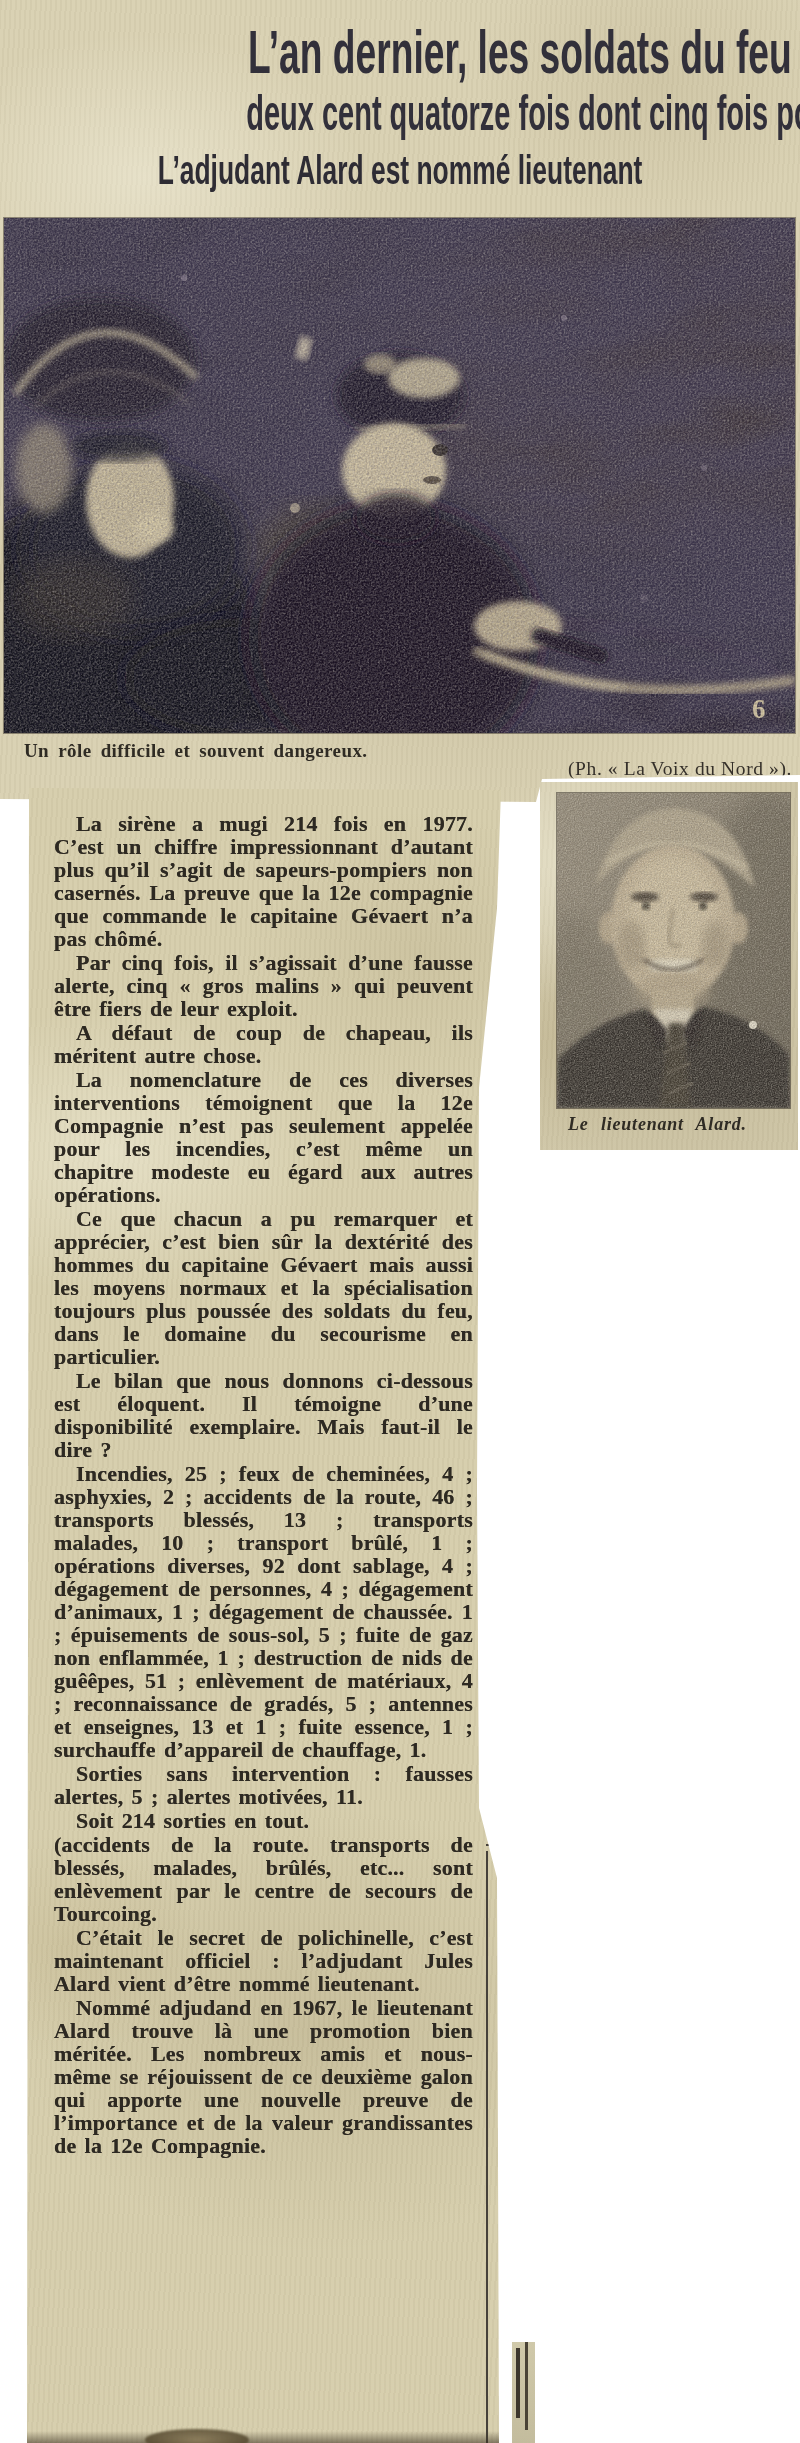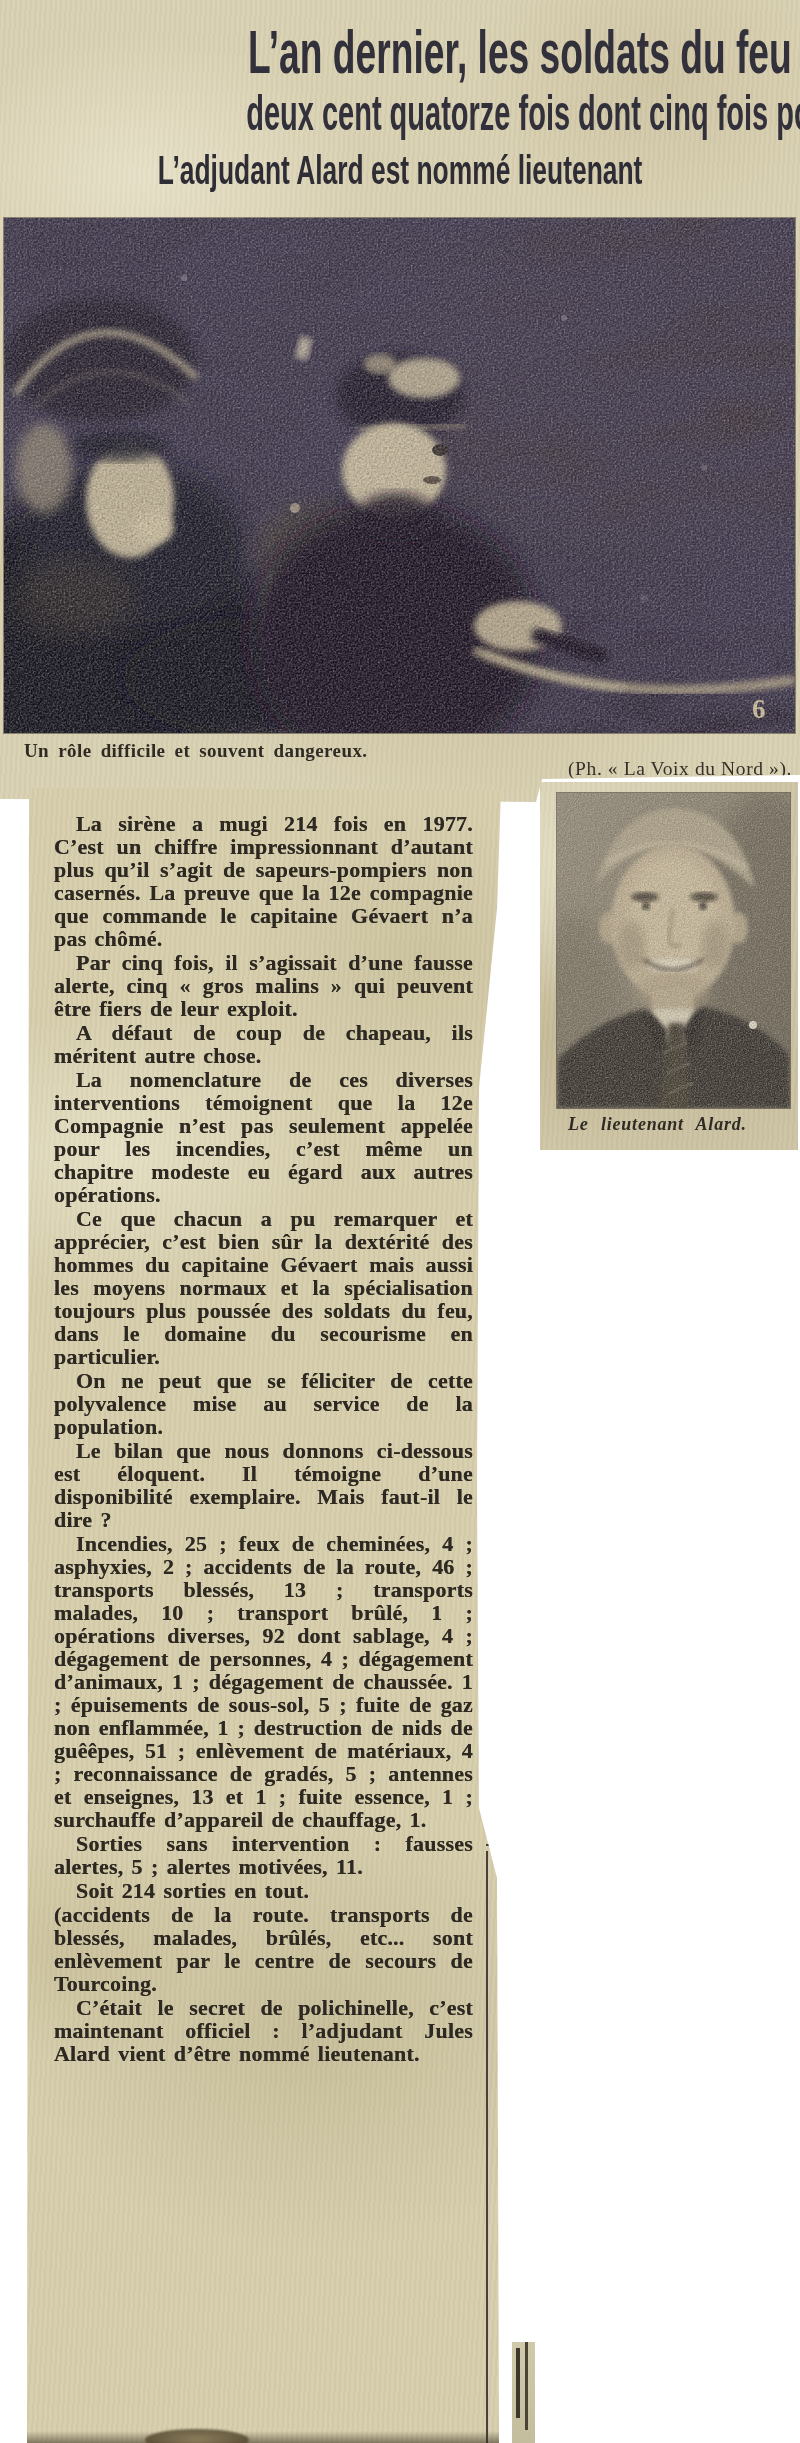--- a/index.html
+++ b/index.html
@@ -213,29 +213,29 @@
   <div class="photo-credit">(Ph. « La Voix du Nord »).</div>
 </div>
 
 <div class="piece column-piece">
   <div class="col-text">
     <p>La sirène a mugi 214 fois en 1977. C’est un chiffre impressionnant d’autant plus qu’il s’agit de sapeurs-pompiers non casernés. La preuve que la 12e compagnie que commande le capitaine Gévaert n’a pas chômé.</p>
     <p>Par cinq fois, il s’agissait d’une fausse alerte, cinq « gros malins » qui peuvent être fiers de leur exploit.</p>
     <p>A défaut de coup de chapeau, ils méritent autre chose.</p>
     <p>La nomenclature de ces diverses interventions témoignent que la 12e Compagnie n’est pas seulement appelée pour les incendies, c’est même un chapitre modeste eu égard aux autres opérations.</p>
     <p>Ce que chacun a pu remarquer et apprécier, c’est bien sûr la dextérité des hommes du capitaine Gévaert mais aussi les moyens normaux et la spécialisation toujours plus poussée des soldats du feu, dans le domaine du secourisme en particulier.</p>
-    <p>On ne peut que se féliciter de cette polyvalence mise au service de la population.</p>
     <p>Le bilan que nous donnons ci-dessous est éloquent. Il témoigne d’une disponibilité exemplaire. Mais faut-il le dire ?</p>
     <p>Incendies, 25 ; feux de cheminées, 4 ; asphyxies, 2 ; accidents de la route, 46 ; transports blessés, 13 ; transports malades, 10 ; transport brûlé, 1 ; opérations diverses, 92 dont sablage, 4 ; dégagement de personnes, 4 ; dégagement d’animaux, 1 ; dégagement de chaussée. 1 ; épuisements de sous-sol, 5 ; fuite de gaz non enflammée, 1 ; destruction de nids de guêêpes, 51 ; enlèvement de matériaux, 4 ; reconnaissance de gradés, 5 ; antennes et enseignes, 13 et 1 ; fuite essence, 1 ; surchauffe d’appareil de chauffage, 1.</p>
     <p>Sorties sans intervention : fausses alertes, 5 ; alertes motivées, 11.</p>
     <p>Soit 214 sorties en tout.</p>
     <p class="noindent">(accidents de la route. transports de blessés, malades, brûlés, etc... sont enlèvement par le centre de secours de Tourcoing.</p>
 
 
     <p>C’était le secret de polichinelle, c’est maintenant officiel : l’adjudant Jules Alard vient d’être nommé lieutenant.</p>
+    <p>Nommé adjudand en 1967, le lieutenant Alard trouve là une promotion bien méritée. Les nombreux amis et nous-même se réjouissent de ce deuxième galon qui apporte une nouvelle preuve de l’importance et de la valeur grandissantes de la 12e Compagnie.</p>
   </div>
 
   <div class="col-rule-tick"></div>
   <div class="col-rule"></div>
   <div class="bottom-smudge"></div>
   <div class="stamp-mark"></div>
 </div>
 
 <div class="piece portrait-piece">
   <div class="portrait-photo">

